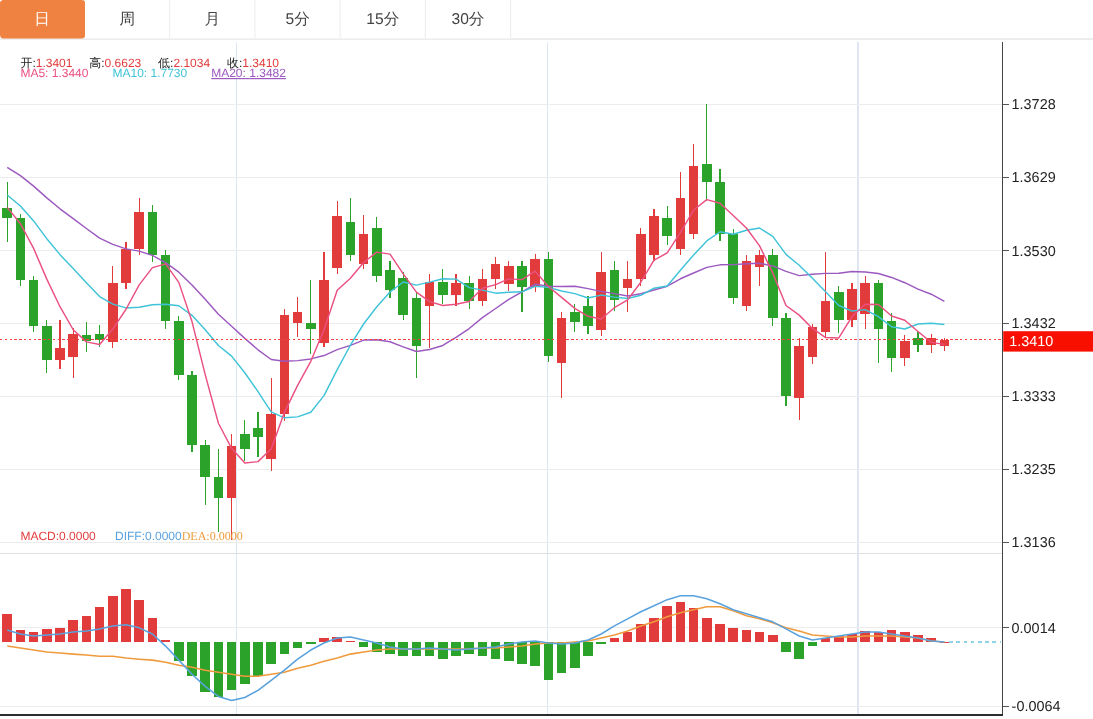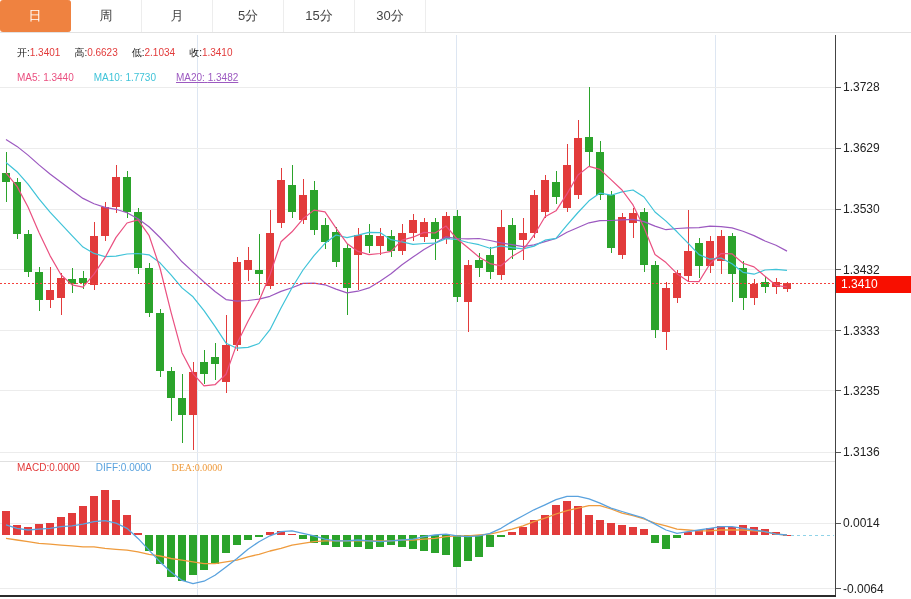--- a/index.html
+++ b/index.html
@@ -323,26 +323,26 @@
       </g>
     </svg>
 
   <div class="info-row" style="top:46px;">
     <span class="pair"><span class="lbl">开:</span><span class="v-red">1.3401</span></span>
     <span class="pair"><span class="lbl">高:</span><span class="v-red">0.6623</span></span>
     <span class="pair"><span class="lbl">低:</span><span class="v-red">2.1034</span></span>
     <span class="pair"><span class="lbl">收:</span><span class="v-red">1.3410</span></span>
   </div>
 
-  <div class="info-row" style="top:72px;">
+  <div class="info-row" style="top:56px;">
     <span class="ma-pair c-ma5"><span>MA5:</span>&nbsp;<span>1.3440</span></span>
     <span class="ma-pair c-ma10"><span>MA10:</span>&nbsp;<span>1.7730</span></span>
     <span class="ma-pair c-ma20"><span>MA20:</span>&nbsp;<span>1.3482</span></span>
   </div>
 
-  <div class="info-row" style="top:462px;text-align:right;">
+  <div class="info-row" style="top:442px;text-align:right;">
     <span class="ma-pair c-macd" style="margin-right:16px;"><span>MACD:</span><span>0.0000</span></span>
-    <span class="ma-pair c-diff" style="margin-right:20px;"><span>DIFF:</span><span>0.0000</span></span>
+    <span class="ma-pair c-diff" style="margin-right:0;"><span>DIFF:</span><span>0.0000</span></span>
     <span class="ma-pair c-dea"><span>DEA:</span><span>0.0000</span></span>
   </div>
 
   <span class="price-badge">1.3410</span>
 </div>
 
 </body></html>

